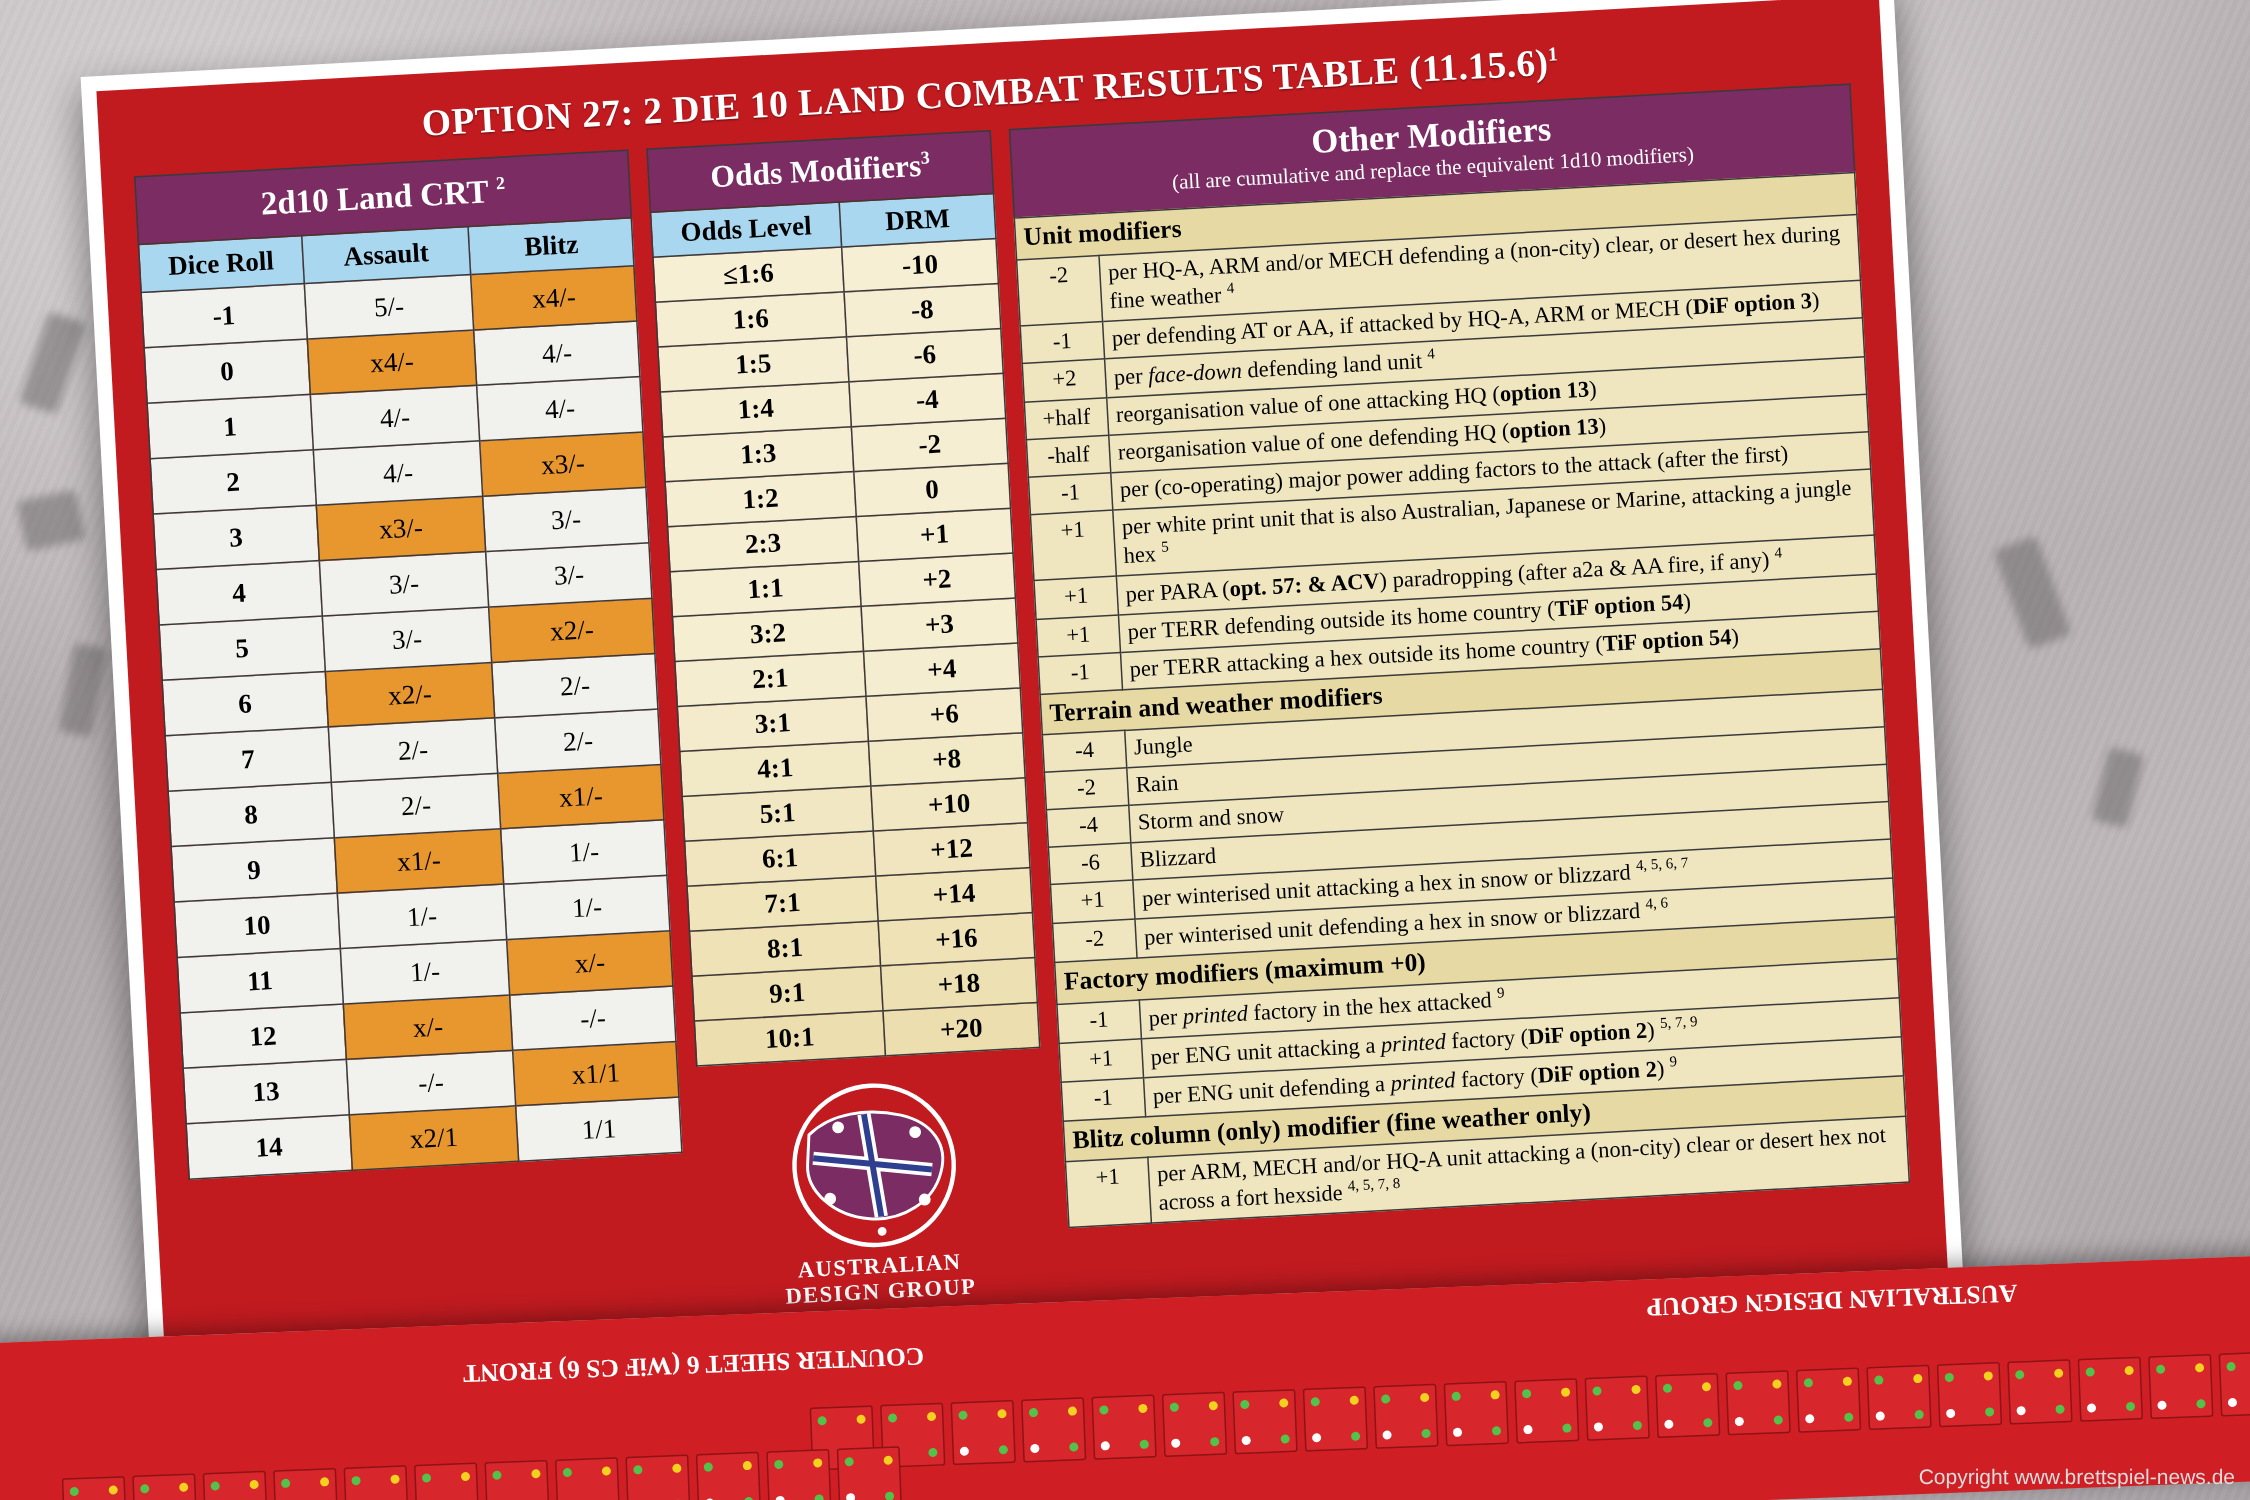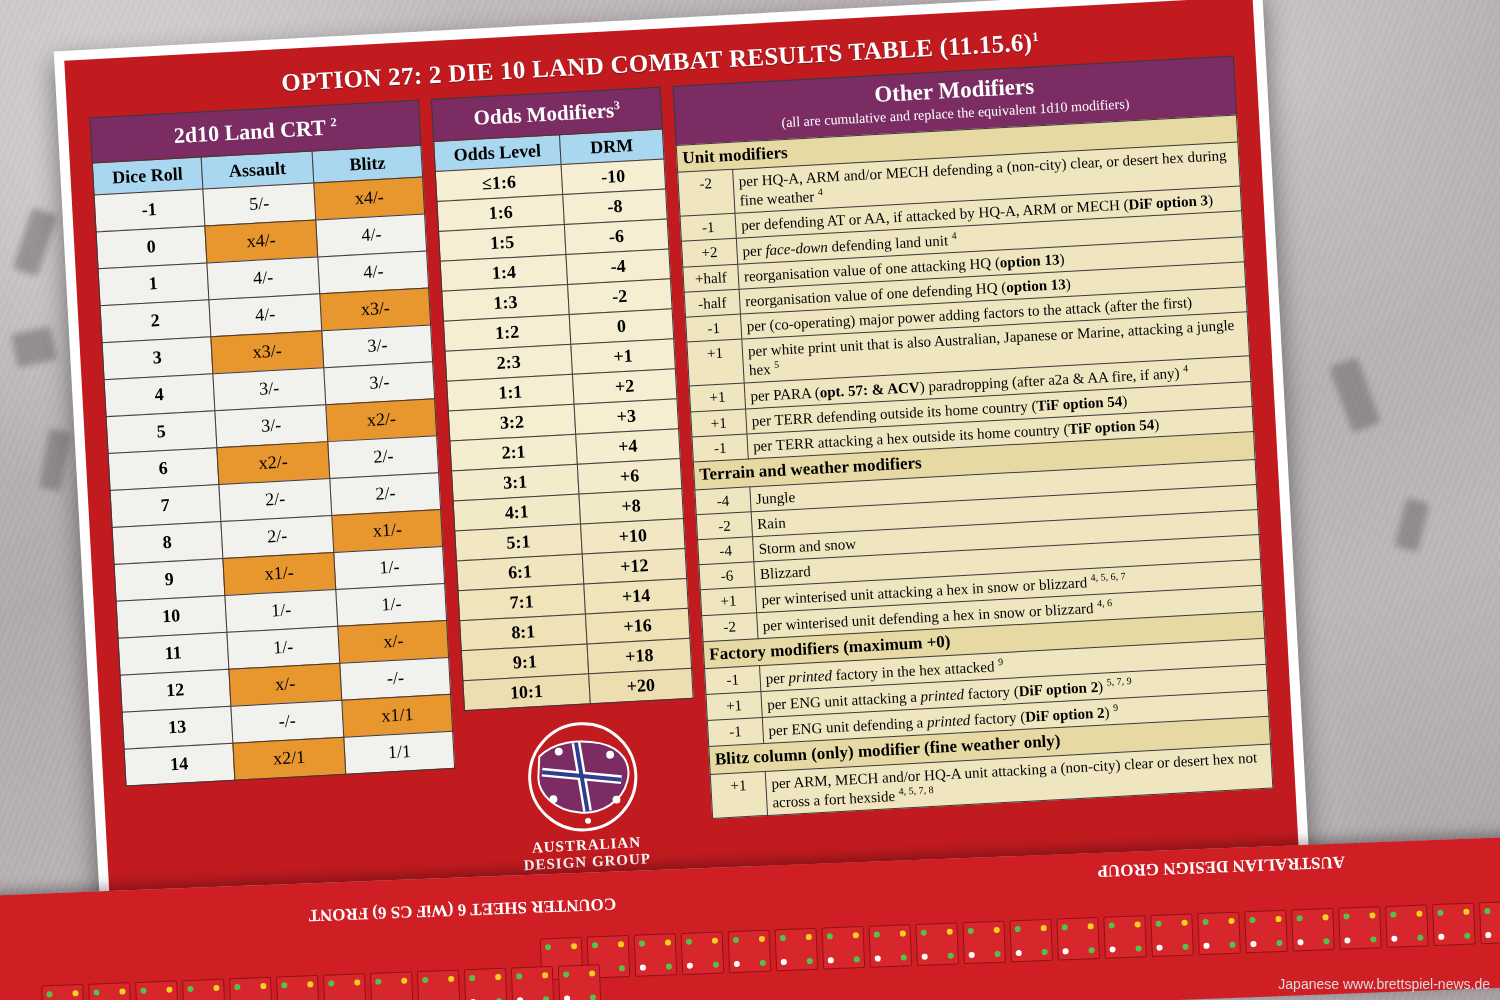--- a/index.html
+++ b/index.html
@@ -648,13 +648,13 @@
       </div>
       <div class="counter">
         <i class="g" style="left: 4px; top: 5px;"></i>
         <i class="" style="left: 30px; top: 5px;"></i>
         <i class="w" style="left: 4px; top: 29px;"></i>
         <i class="g" style="left: 30px; top: 29px;"></i>
       </div>
     </div>
 </div>
 
-<div id="copyright">Japanese www.brettspiel-news.de</div>
+<div id="copyright">Copyright www.brettspiel-news.de</div>
 
 </body></html>

